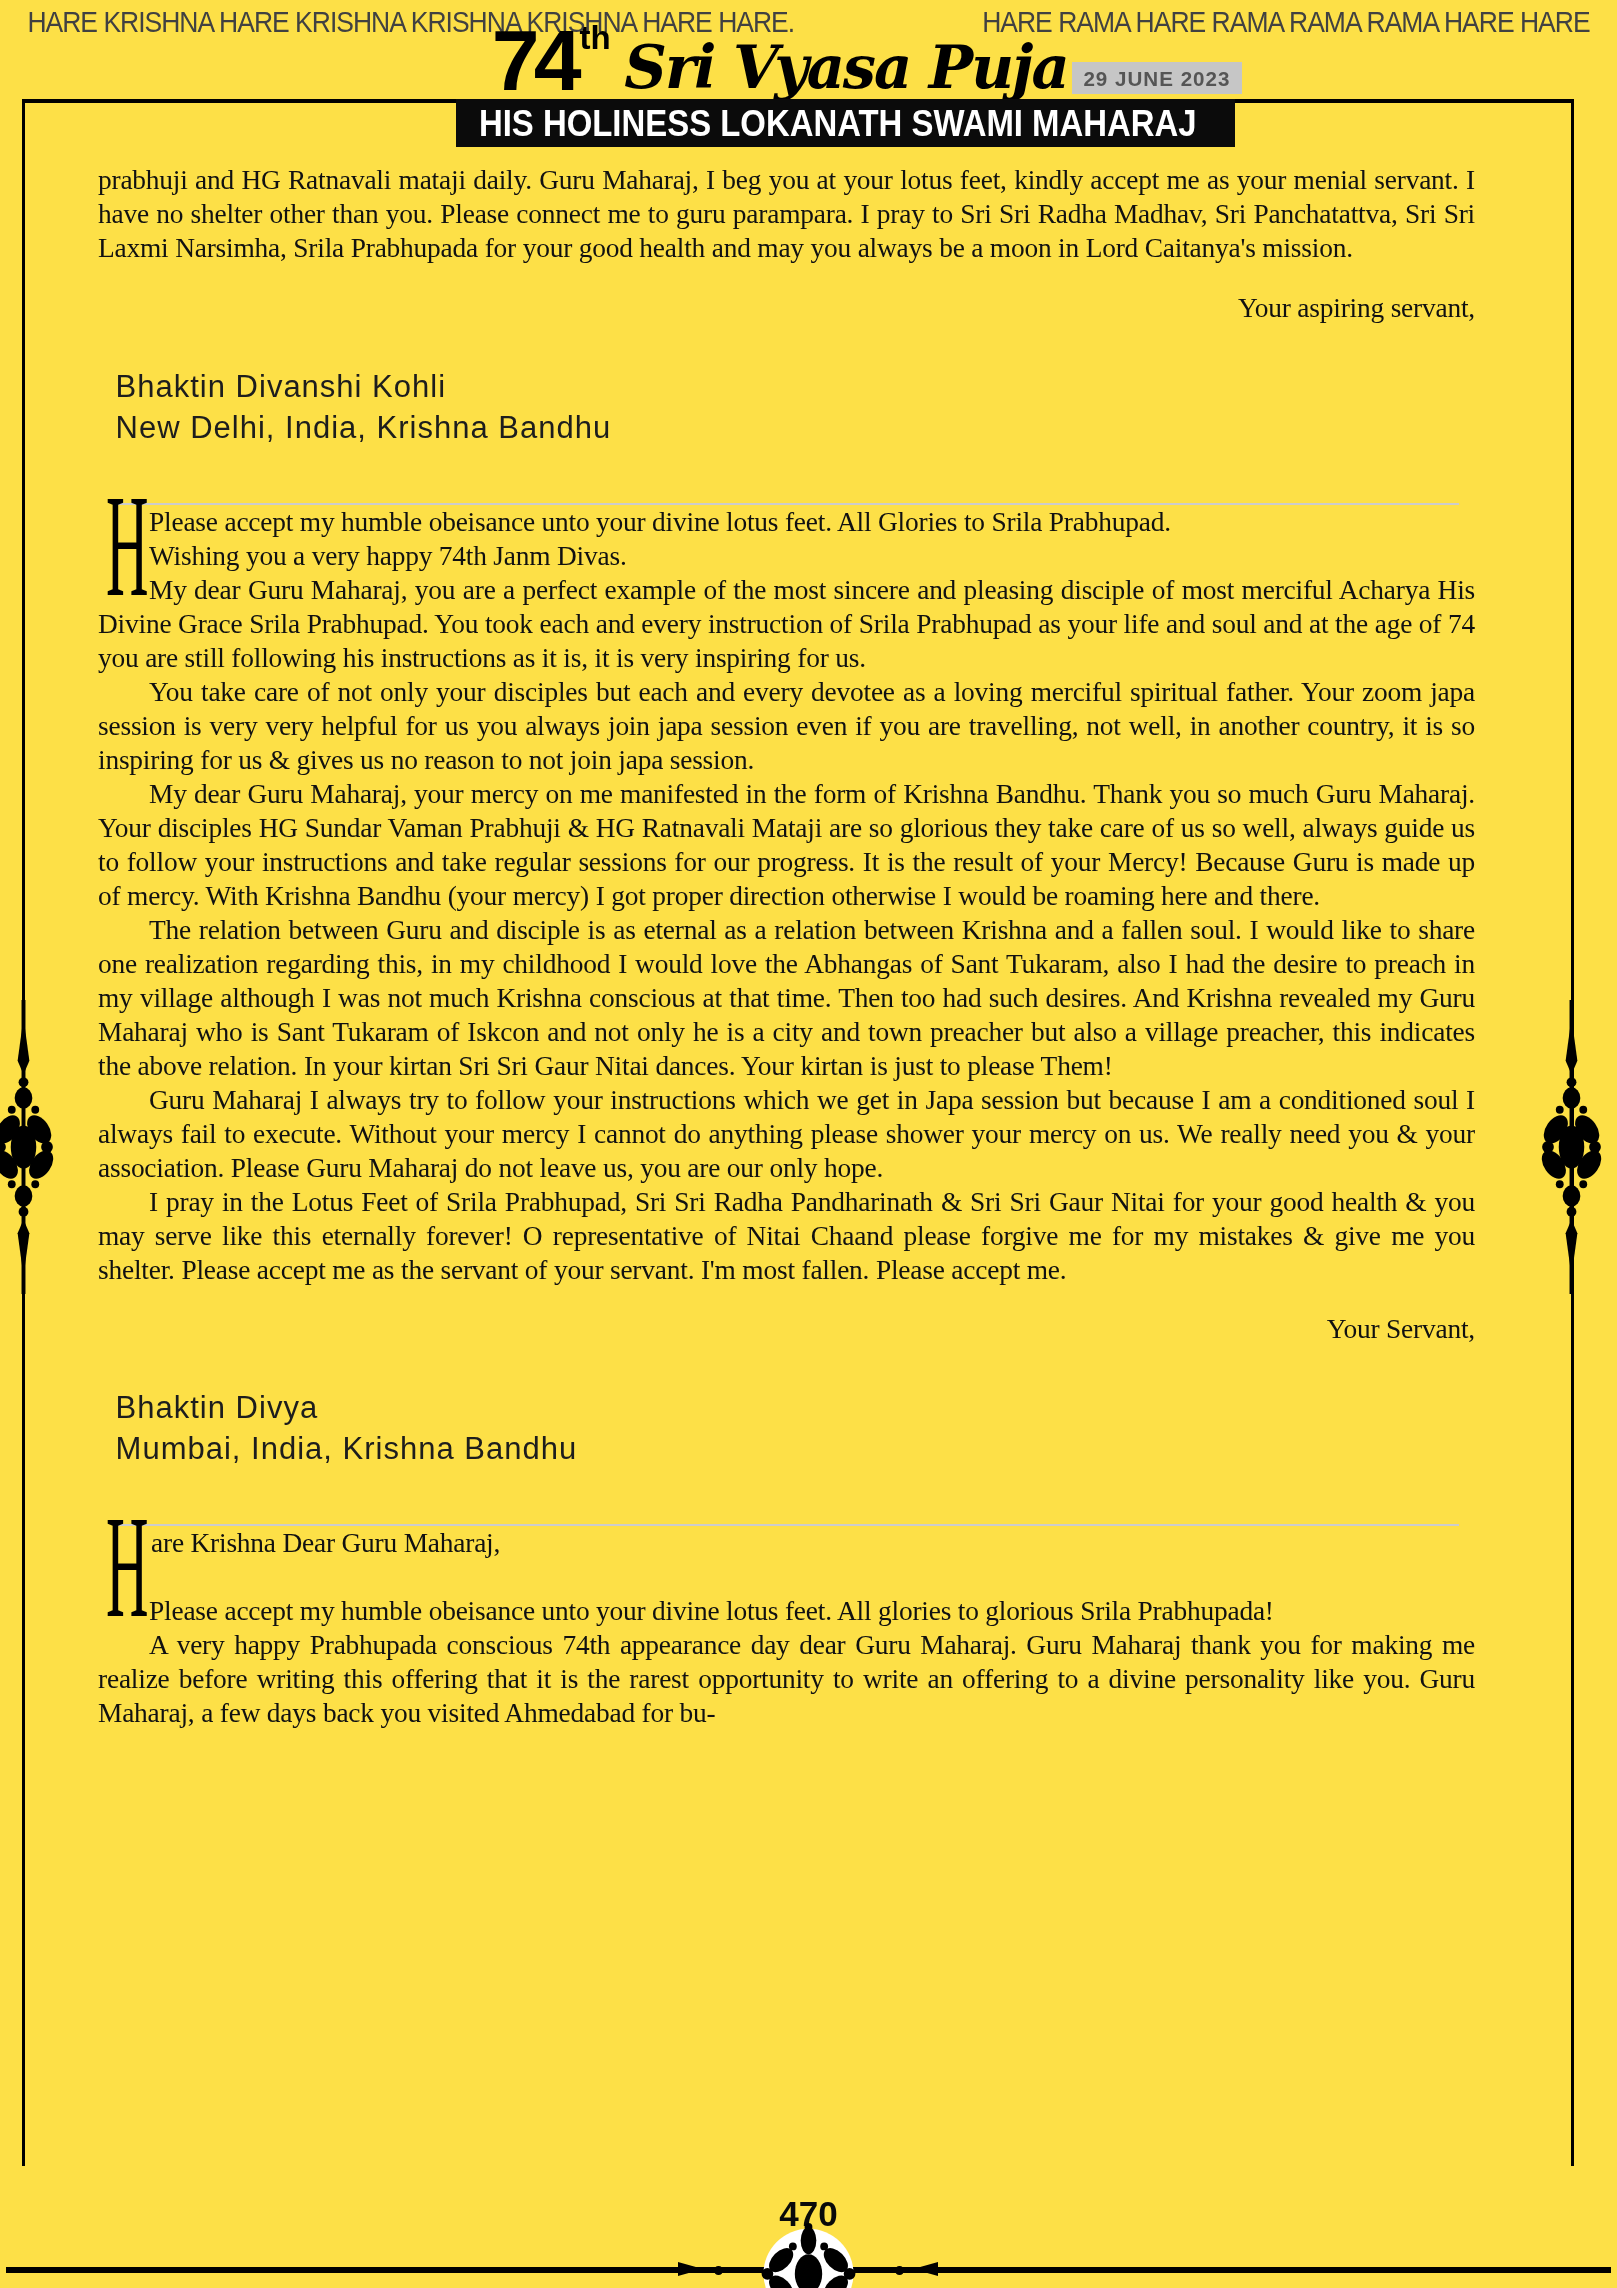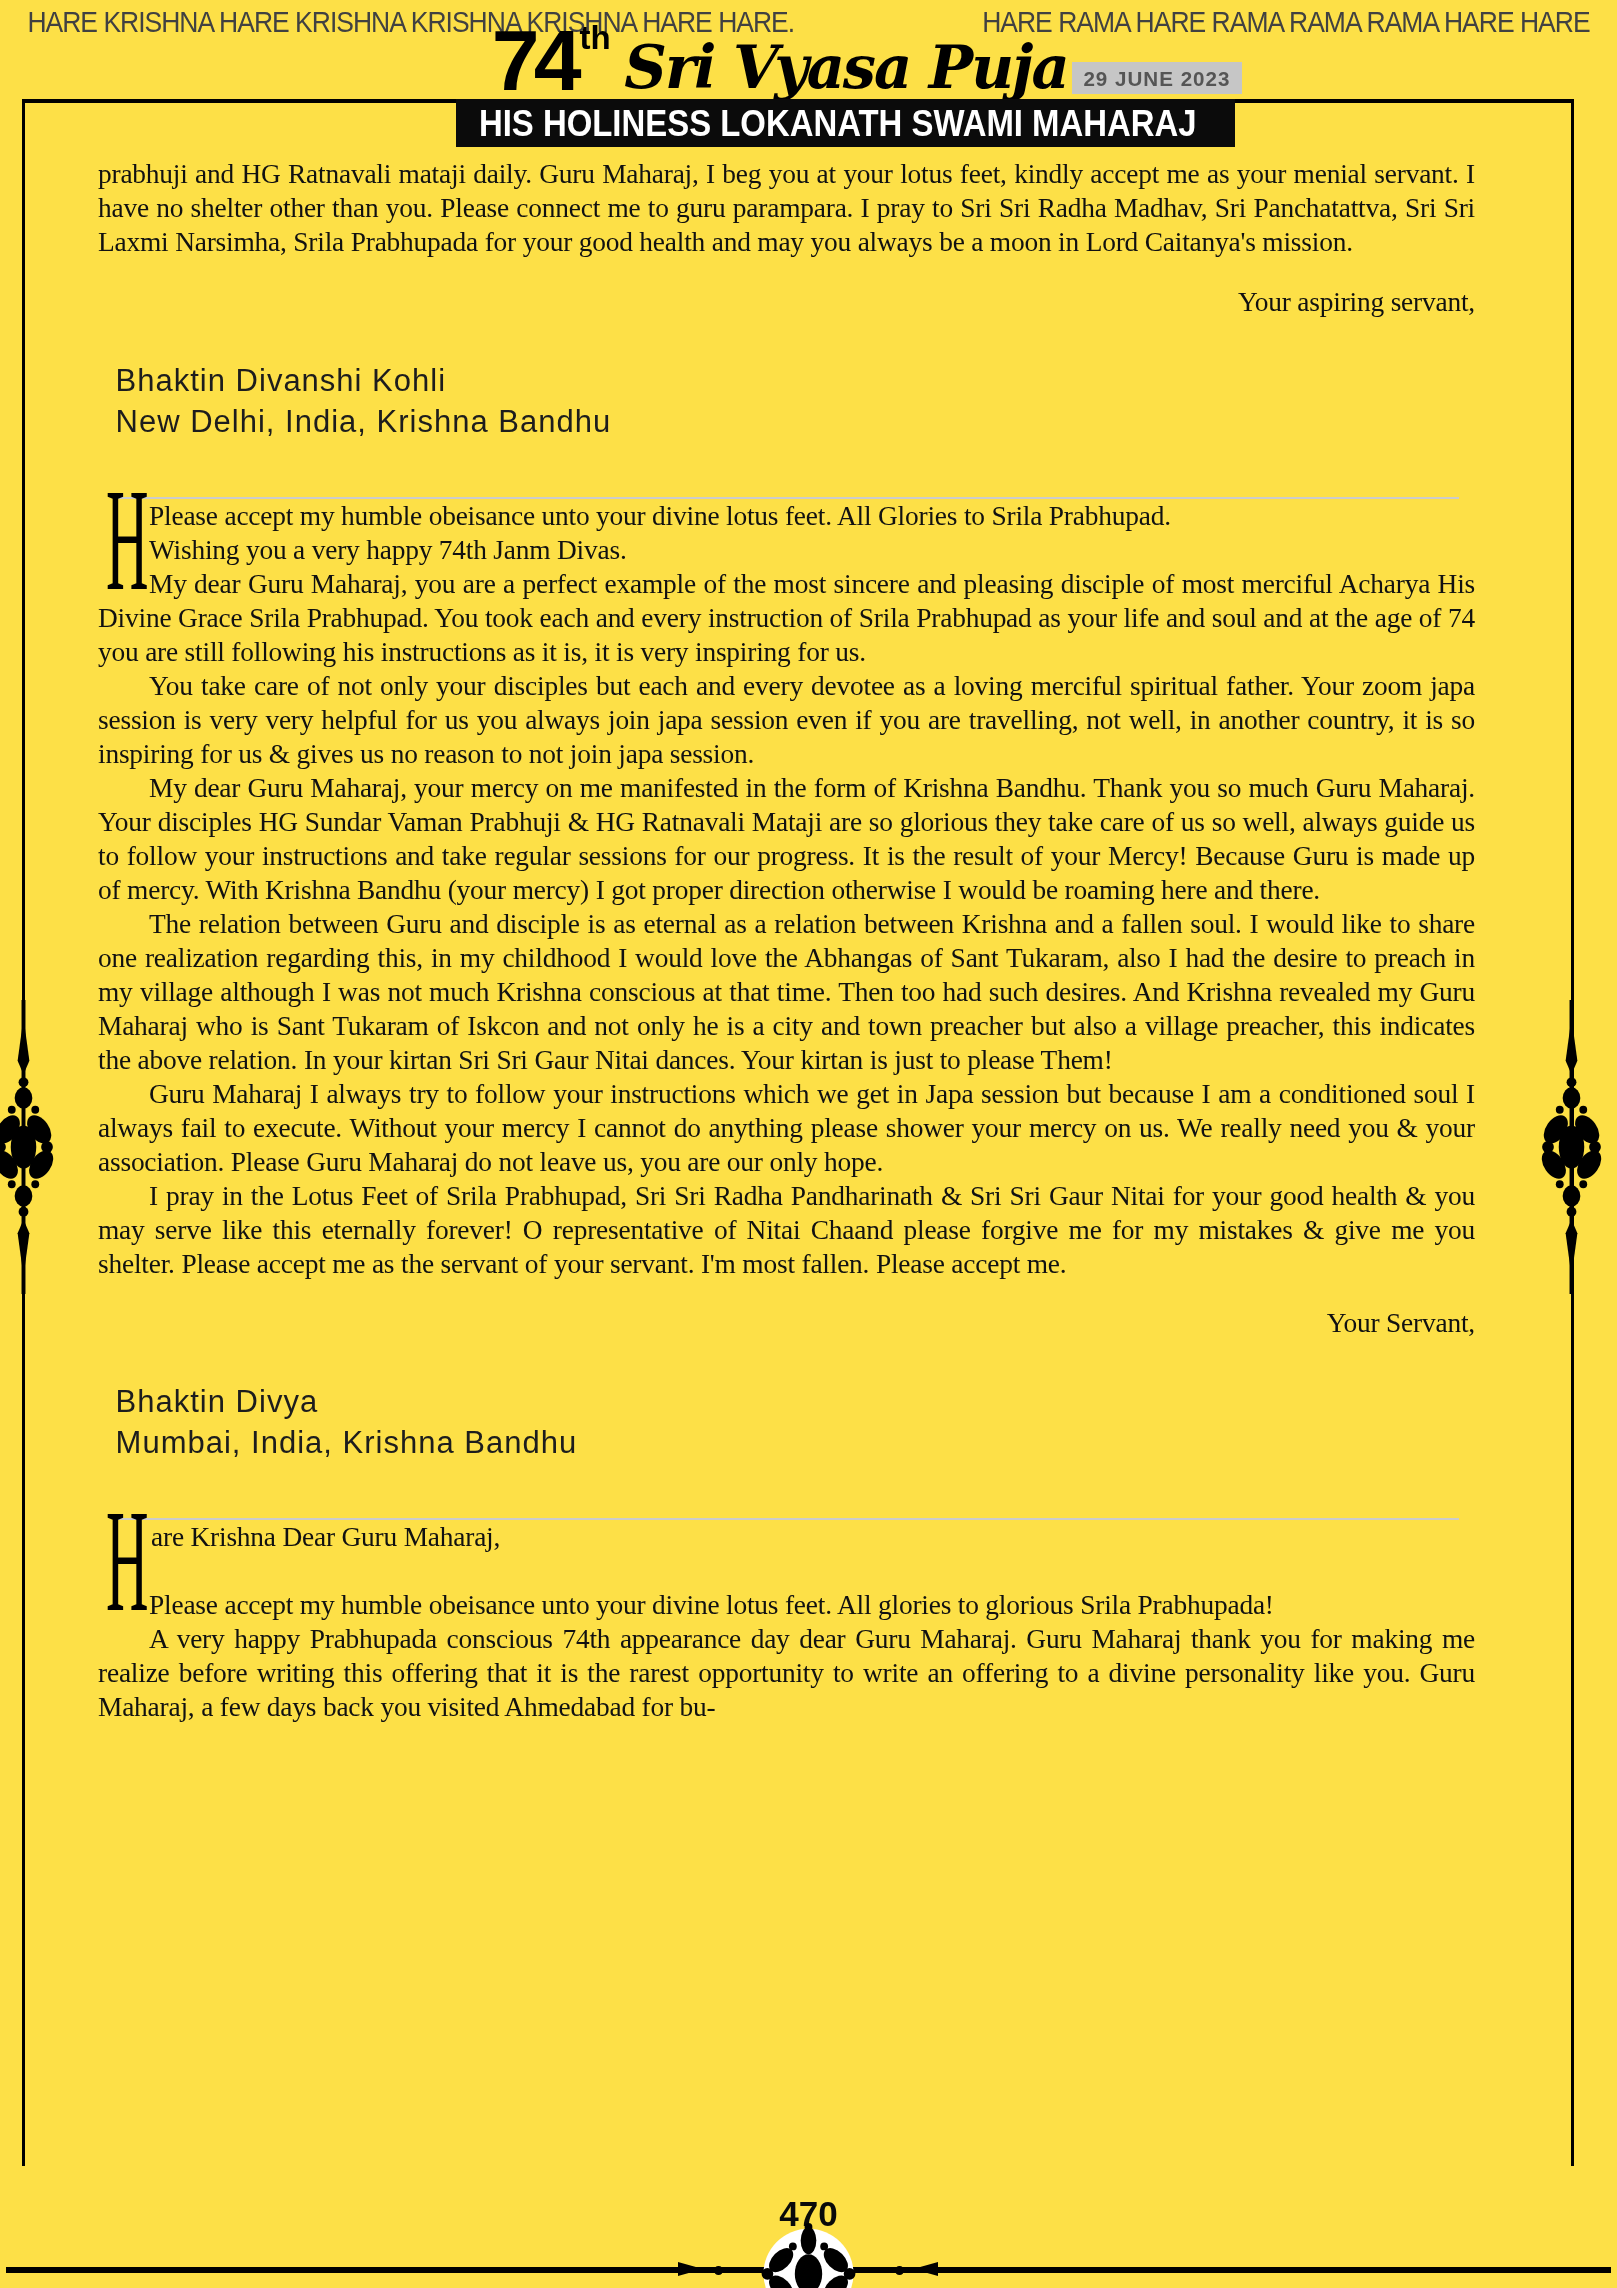--- a/index.html
+++ b/index.html
@@ -30,21 +30,21 @@
           display:flex;align-items:center;}
   .banner span{font-family:"Liberation Sans", sans-serif;font-weight:bold;font-size:35px;color:#fff;
                letter-spacing:0px;transform:scaleX(.94) scaleY(1.05);white-space:nowrap;}
 
   
   .side-ornament{position:absolute;width:63px;height:294px;}
   .side-ornament.left{left:-7.8px;top:1000px;}
   .side-ornament.right{left:1540px;top:1000px;}
 
   
-  .content{position:absolute;left:98px;top:157px;width:1377px;font-size:27.4px;line-height:34px;
+  .content{position:absolute;left:98px;top:163px;width:1377px;font-size:27.4px;line-height:34px;
            letter-spacing:-0.2px;text-align:justify;}
   .letter{position:relative;}
   .dropcap{position:absolute;left:7.8px;top:-33px;font-size:147px;line-height:1;color:#000;
            transform:scaleX(.40);transform-origin:0 0;}
   .greeting{padding-left:53px;margin-bottom:34px;text-align:left;}
   .para{margin:0;text-indent:51px;}
   .para.no-indent{text-indent:0;}
   .closing{margin:25.5px 0 0 17.6px;text-align:right;}
   .signature{margin:41px 0 0 17.6px;font-family:"Liberation Sans", sans-serif;font-size:31px;
              line-height:41px;letter-spacing:1px;color:#1d1d1d;text-align:left;}

